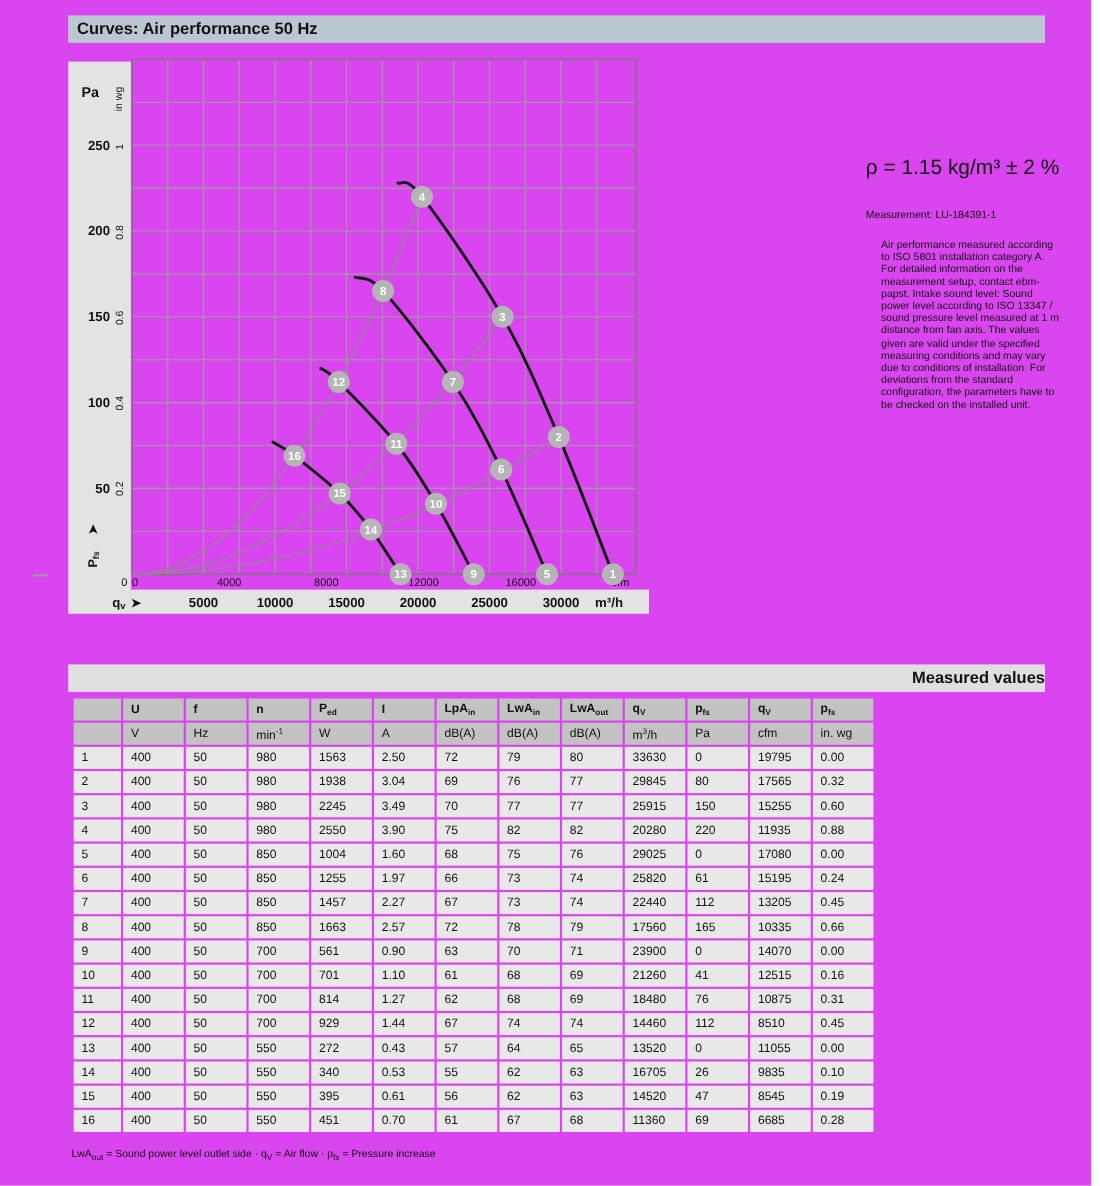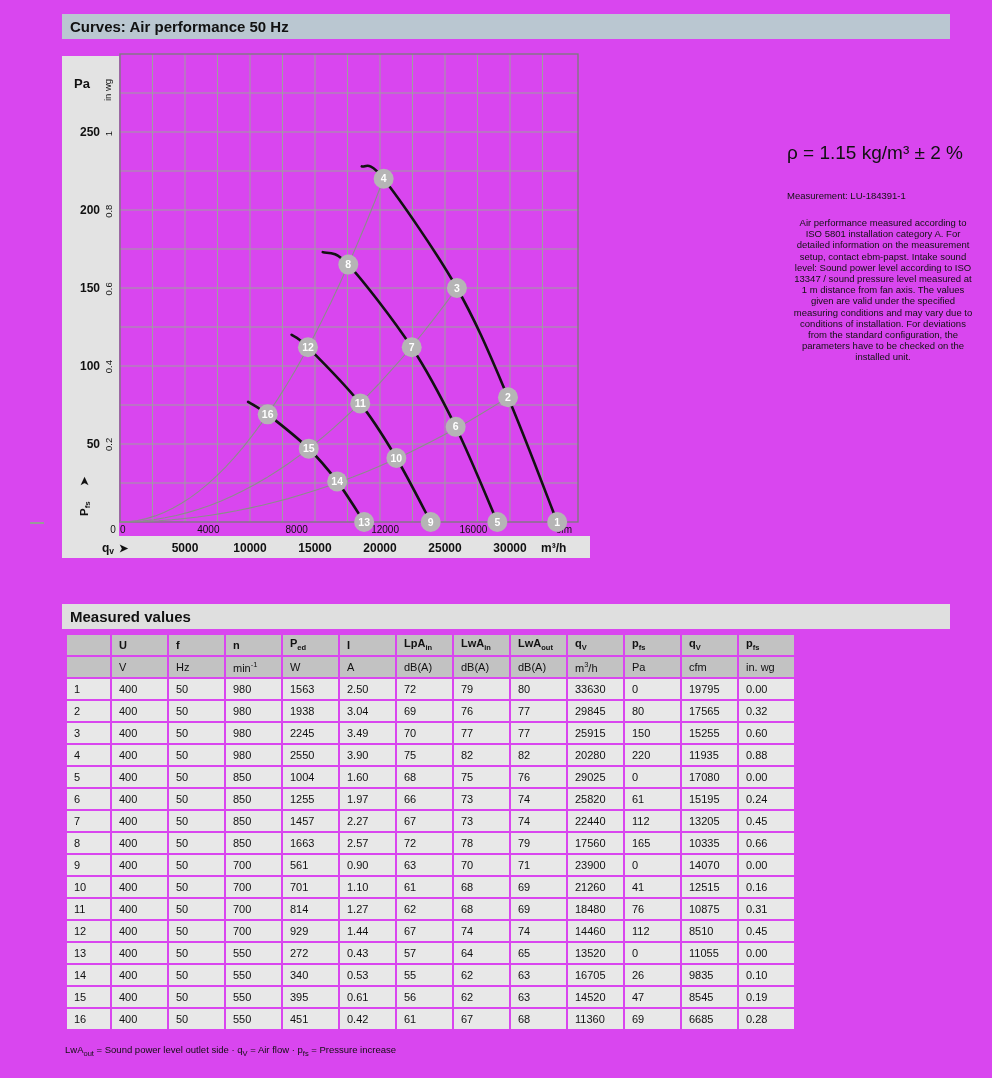--- a/index.html
+++ b/index.html
@@ -5,26 +5,26 @@
   :root{
     --band-blue:#bac7d1; --band-gray:#dfdfdf; --gutter:#e3e3e3;
     --header-cell:#c2c2c2; --data-cell:#e8e8e8; --ink:#111;
   }
   html,body{margin:0;padding:0;background:#fff;}
   body{font-family:"Liberation Sans",sans-serif;color:var(--ink);}
   .page{position:relative;width:992px;height:1078px;background:#d946ef;overflow:hidden;}
   .band{position:absolute;left:62px;width:888px;box-sizing:border-box;
         font-weight:bold;font-size:15px;padding:4px 0 4px 8px;}
   .band-curves{top:14px;background:var(--band-blue);}
-  .band-measured{top:604px;background:var(--band-gray);}
+  .band-measured{top:604px;background:var(--band-gray);text-align:right;}
   .chart-svg{position:absolute;left:0;top:0;}
   .sidenote{position:absolute;left:787px;top:142px;width:192px;}
   .rho{font-size:19px;margin:0 0 26px 0;}
   .meas{font-size:9.5px;margin:0 0 16px 0;}
-  .para{font-size:9.5px;line-height:1.18;margin:4px;text-align:center;}
+  .para{font-size:9.5px;line-height:1.18;margin:14px;}
   .mtable{position:absolute;left:65px;top:633px;border-collapse:separate;border-spacing:2px;
           font-size:11px;}
   .mtable td{height:20px;padding:0 0 0 7px;vertical-align:middle;white-space:nowrap;}
   .mtable tr.hdr td{background:var(--header-cell);font-weight:bold;}
   .mtable tr.unit td{background:var(--header-cell);font-weight:normal;}
   .mtable tr.data td{background:var(--data-cell);}
   .mtable td.c0{width:36px;}
   .mtable td.c{width:48px;}
   .mtable sub,.footnote sub{font-size:7.5px;}
   .mtable sup,.footnote sup{font-size:7.5px;}
@@ -402,21 +402,21 @@
           <td class="c">47</td>
           <td class="c">8545</td>
           <td class="c">0.19</td>
         </tr>
         <tr class="data">
           <td class="c0">16</td>
           <td class="c">400</td>
           <td class="c">50</td>
           <td class="c">550</td>
           <td class="c">451</td>
-          <td class="c">0.42</td>
+          <td class="c">0.70</td>
           <td class="c">61</td>
           <td class="c">67</td>
           <td class="c">68</td>
           <td class="c">11360</td>
           <td class="c">69</td>
           <td class="c">6685</td>
           <td class="c">0.28</td>
         </tr>
       </tbody>
   </table>

